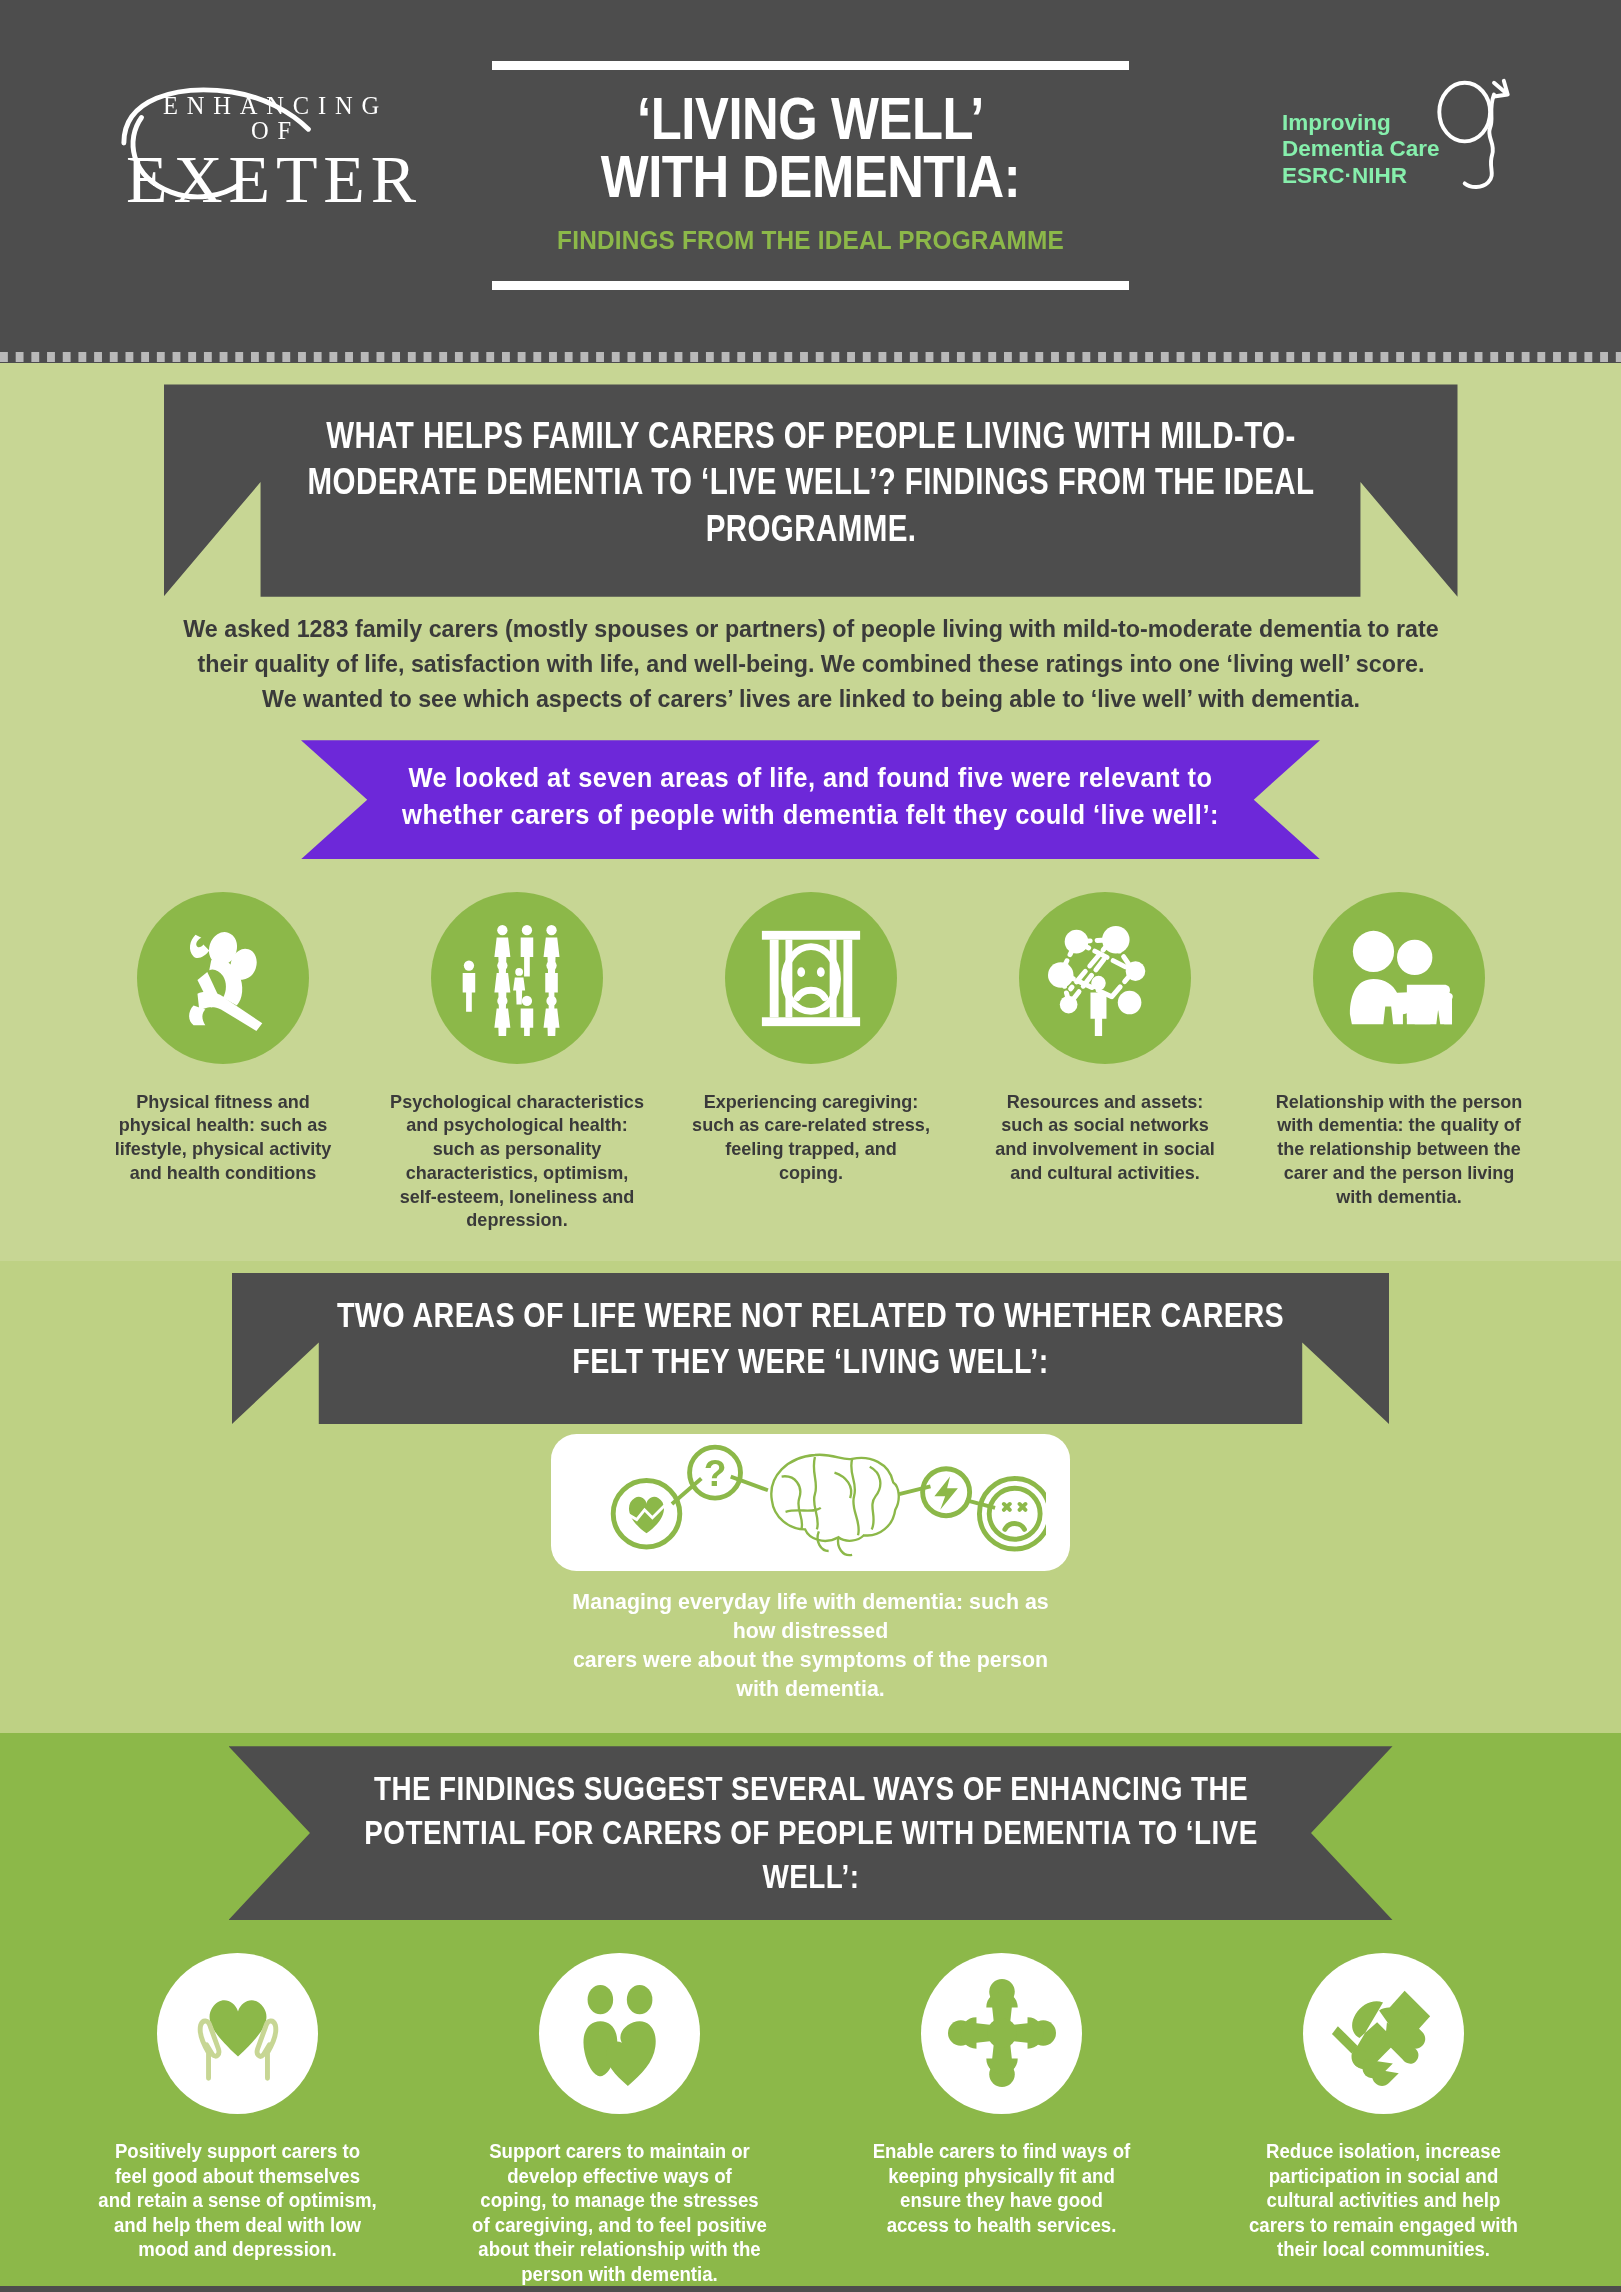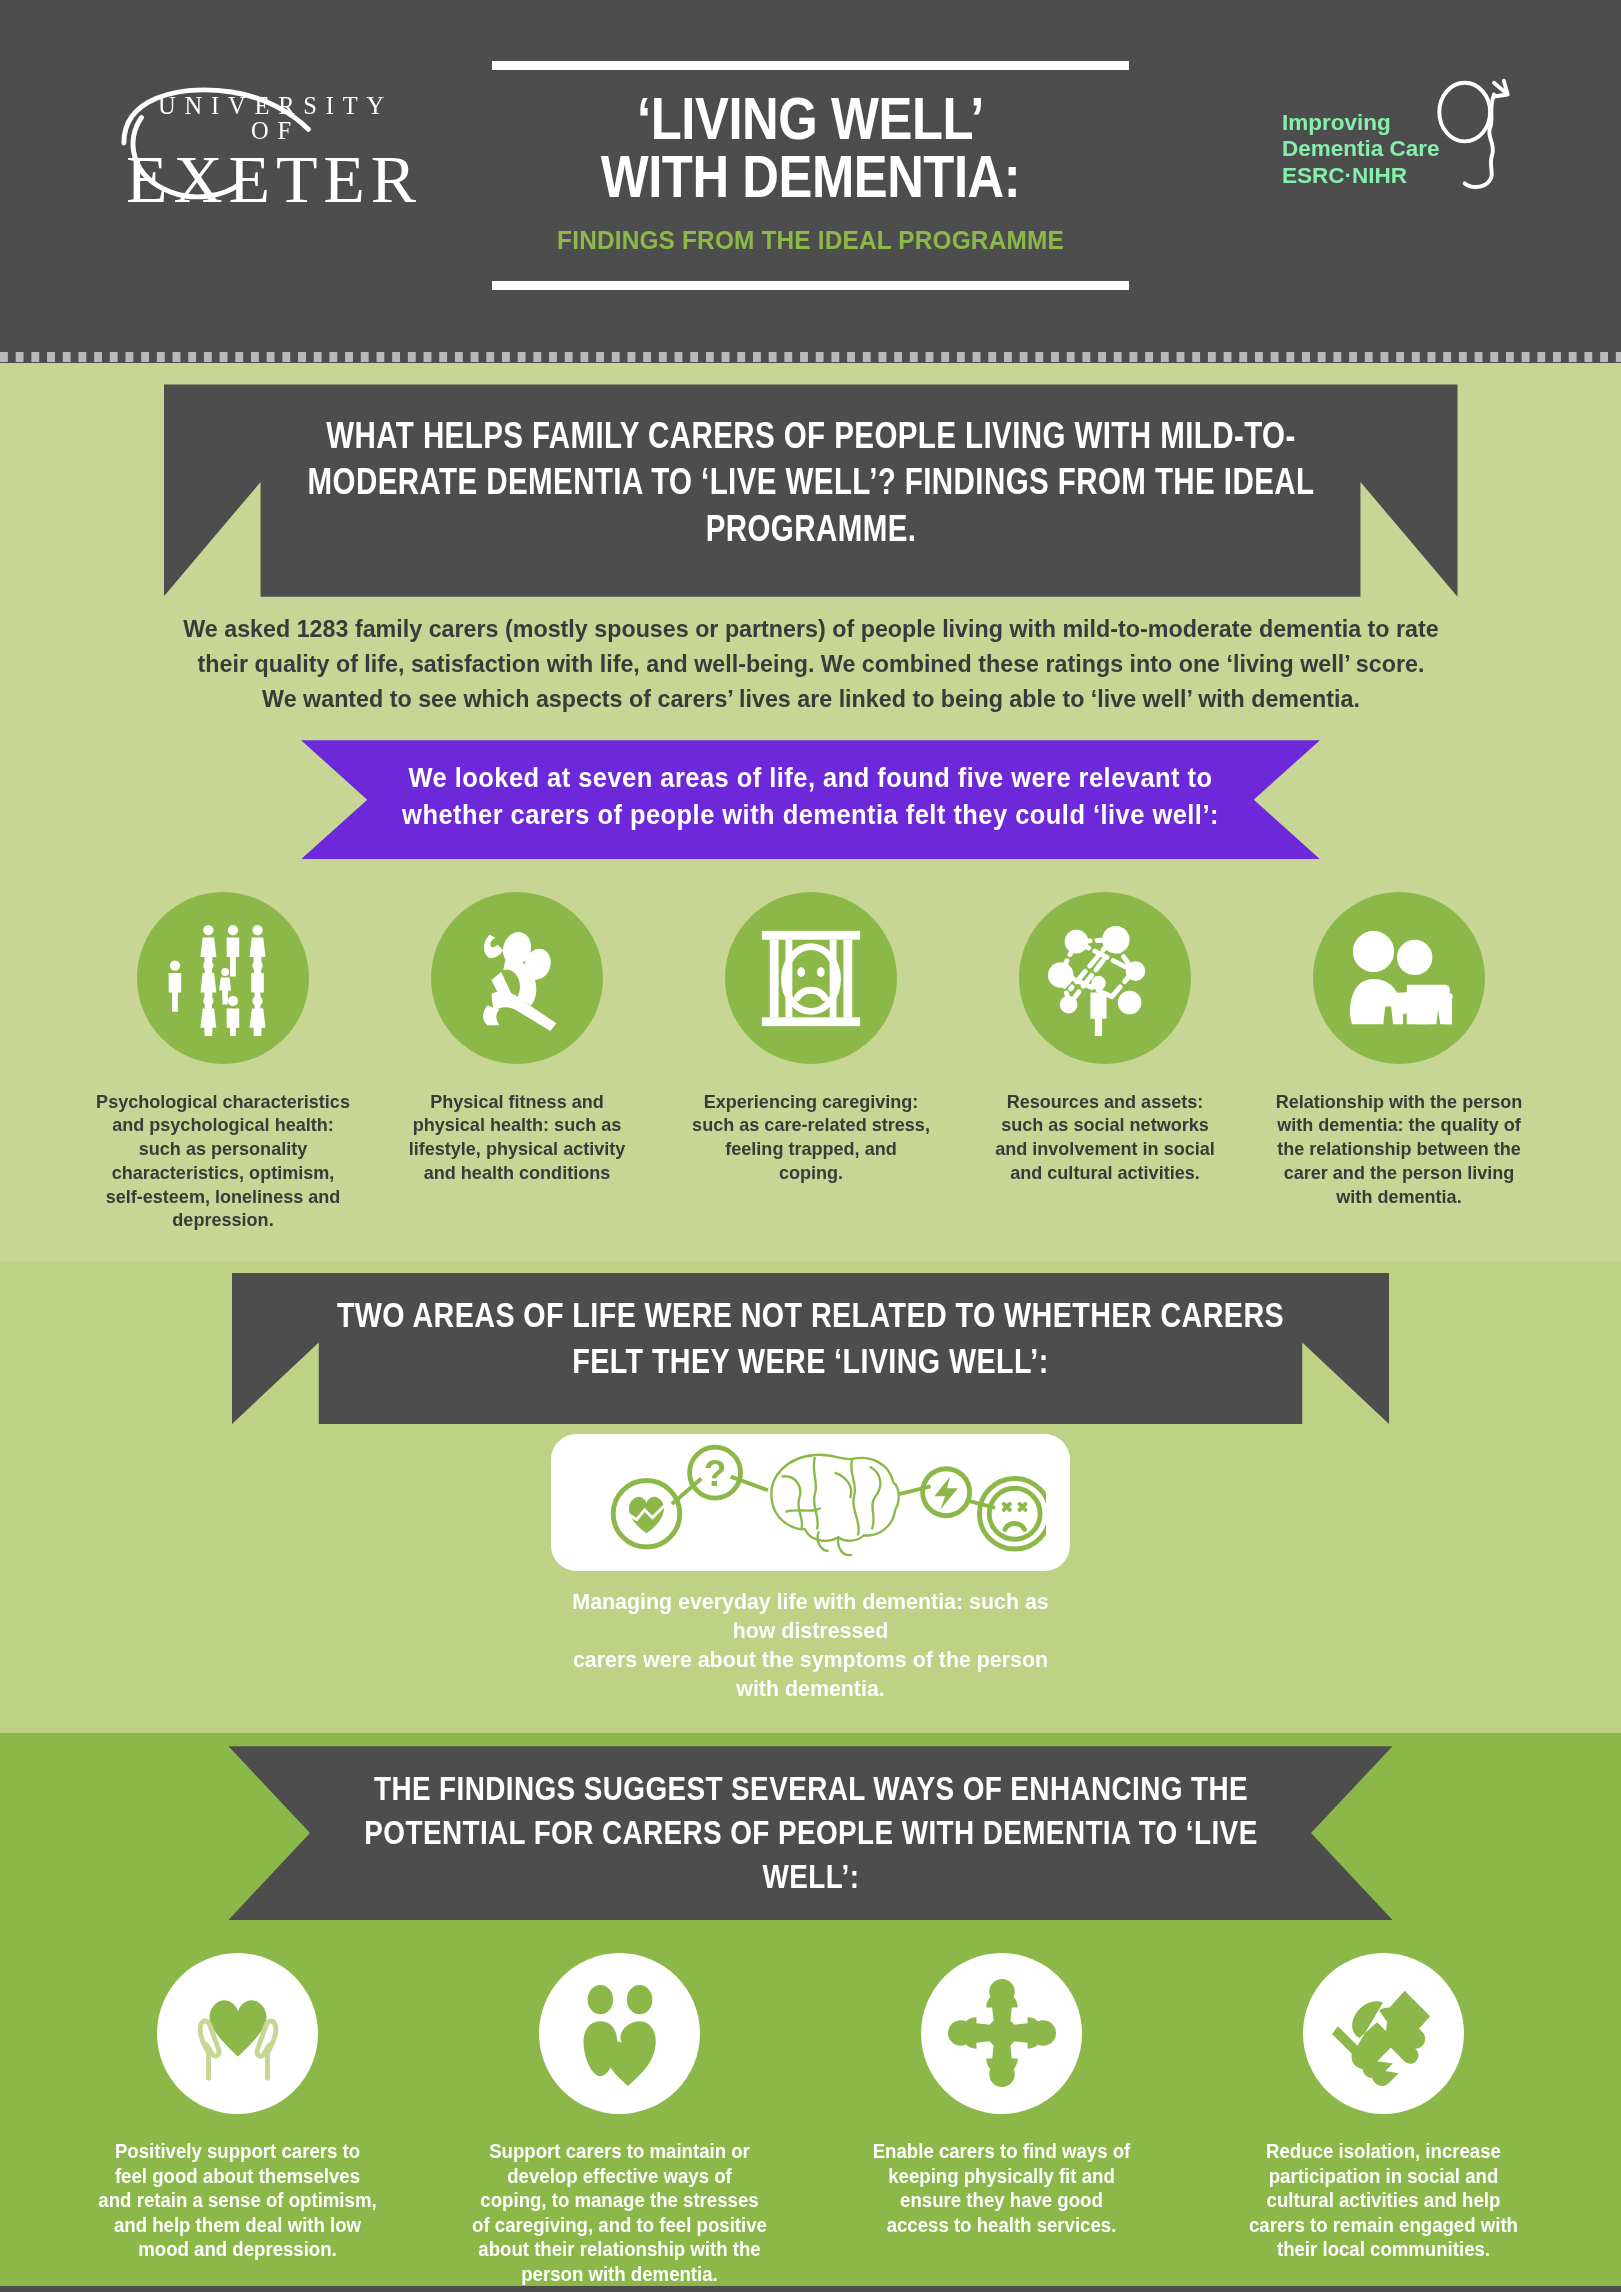--- a/index.html
+++ b/index.html
@@ -143,21 +143,21 @@
 
 <div class="page">
 
   <div class="header">
 
     <div class="exeter-logo">
       <svg class="exeter-swoosh" viewBox="0 0 270 125">
         <path d="M8,62 C8,18 60,2 118,10 C150,15 178,30 196,48" fill="none" stroke="#ffffff" stroke-width="5" stroke-linecap="round"></path>
         <path d="M26,36 C10,58 14,96 56,112 C80,121 108,117 126,104" fill="none" stroke="#ffffff" stroke-width="5" stroke-linecap="round"></path>
       </svg>
-      <div class="exeter-uni">UNIVERSITY OF</div>
+      <div class="exeter-uni">ENHANCING OF</div>
       <div class="exeter-name">EXETER</div>
     </div>
 
     <div class="title-block">
       <div class="rule top"></div>
       <div class="main-title">‘LIVING WELL’</div>
       <div class="main-title">WITH DEMENTIA:</div>
       <div class="sub-title">FINDINGS FROM THE IDEAL PROGRAMME</div>
       <div class="rule bot"></div>
     </div>
@@ -194,86 +194,86 @@
     <div class="ribbon r2">
       <div class="ribbon-inner">
         <div>We looked at seven areas of life, and found five were relevant to</div>
         <div>whether carers of people with dementia felt they could ‘live well’:</div>
       </div>
     </div>
 
     <div style="height:33px"></div>
 
     <div class="icon-row">
-
-      <div class="icon-col" style="width:294px">
-        <div class="circ green" style="width:172px;height:172px">
-          <svg width="116" height="116" viewBox="0 0 118 118">
-            <g fill="#ffffff">
-              <g transform="translate(36,4) scale(0.58)">
-                <circle cx="14" cy="11" r="9"></circle>
-                  <path d="M4,24 h20 l4,34 h-7 l-1,34 h-12 l-1,-34 h-7 z"></path>
-              </g>
-              <g transform="translate(61,4) scale(0.58)">
-                <circle cx="14" cy="11" r="9"></circle>
-                  <path d="M3,24 h22 v34 h-6 v34 h-10 v-34 h-6 z"></path>
-              </g>
-              <g transform="translate(86,4) scale(0.58)">
-                <circle cx="14" cy="11" r="9"></circle>
-                  <path d="M4,24 h20 l4,34 h-7 l-1,34 h-12 l-1,-34 h-7 z"></path>
-              </g>
-              <g transform="translate(2,40) scale(0.58)">
-                <circle cx="14" cy="11" r="9"></circle>
-                  <path d="M3,24 h22 v34 h-6 v34 h-10 v-34 h-6 z"></path>
-              </g>
-              <g transform="translate(36,40) scale(0.58)">
-                <circle cx="14" cy="11" r="9"></circle>
-                  <path d="M4,24 h20 l4,34 h-7 l-1,34 h-12 l-1,-34 h-7 z"></path>
-              </g>
-              <g transform="translate(55,48) scale(0.44)">
-                <circle cx="14" cy="11" r="9"></circle>
-                  <path d="M4,24 h20 l4,30 h-7 l-1,32 h-12 l-1,-32 h-7 z"></path>
-              </g>
-              <g transform="translate(86,40) scale(0.58)">
-                <circle cx="14" cy="11" r="9"></circle>
-                  <path d="M3,24 h22 v34 h-6 v34 h-10 v-34 h-6 z"></path>
-              </g>
-              <g transform="translate(36,76) scale(0.58)">
-                <circle cx="14" cy="11" r="9"></circle>
-                  <path d="M4,24 h20 l4,34 h-7 l-1,34 h-12 l-1,-34 h-7 z"></path>
-              </g>
-              <g transform="translate(61,76) scale(0.58)">
-                <circle cx="14" cy="11" r="9"></circle>
-                  <path d="M3,24 h22 v34 h-6 v34 h-10 v-34 h-6 z"></path>
-              </g>
-              <g transform="translate(86,76) scale(0.58)">
-                <circle cx="14" cy="11" r="9"></circle>
-                  <path d="M4,24 h20 l4,34 h-7 l-1,34 h-12 l-1,-34 h-7 z"></path>
-              </g>
-            </g>
-          </svg>
-        </div>
-        <div class="cap dark" style="margin-top:25.5px;padding:0 11.8px">Psychological characteristics and psychological health: such as personality characteristics, optimism, self-esteem, loneliness and depression.</div>
-      </div>
 
       <div class="icon-col" style="width:294px">
         <div class="circ green" style="width:172px;height:172px">
           <svg width="110" height="110" viewBox="0 0 112 112">
             <g fill="#ffffff">
               <ellipse cx="56" cy="26" rx="14" ry="17" transform="rotate(18 56 26)"></ellipse>
               <ellipse cx="77" cy="42" rx="13" ry="16" transform="rotate(18 77 42)"></ellipse>
               <path d="M28,12 C22,18 20,28 26,34 C30,38 38,34 42,28 L36,22 C34,25 30,26 29,23 C28,20 31,16 34,15 Z"></path>
               <path d="M44,38 C52,34 66,40 72,52 C78,64 76,78 70,84 L56,76 C60,70 60,60 56,54 C52,48 46,46 42,48 Z"></path>
               <path d="M40,50 L54,80 L44,86 L30,58 Z"></path>
               <path d="M30,80 C38,76 52,78 60,86 L96,110 L90,118 L54,96 C46,92 36,94 32,98 Z" transform="translate(0,-8)"></path>
               <path d="M26,84 C20,90 20,100 26,104 L38,104 C34,98 34,92 38,88 Z"></path>
             </g>
           </svg>
         </div>
         <div class="cap dark" style="margin-top:25.5px;padding:0 25.5px">Physical fitness and physical health: such as lifestyle, physical activity and health conditions</div>
+      </div>
+
+      <div class="icon-col" style="width:294px">
+        <div class="circ green" style="width:172px;height:172px">
+          <svg width="116" height="116" viewBox="0 0 118 118">
+            <g fill="#ffffff">
+              <g transform="translate(36,4) scale(0.58)">
+                <circle cx="14" cy="11" r="9"></circle>
+                  <path d="M4,24 h20 l4,34 h-7 l-1,34 h-12 l-1,-34 h-7 z"></path>
+              </g>
+              <g transform="translate(61,4) scale(0.58)">
+                <circle cx="14" cy="11" r="9"></circle>
+                  <path d="M3,24 h22 v34 h-6 v34 h-10 v-34 h-6 z"></path>
+              </g>
+              <g transform="translate(86,4) scale(0.58)">
+                <circle cx="14" cy="11" r="9"></circle>
+                  <path d="M4,24 h20 l4,34 h-7 l-1,34 h-12 l-1,-34 h-7 z"></path>
+              </g>
+              <g transform="translate(2,40) scale(0.58)">
+                <circle cx="14" cy="11" r="9"></circle>
+                  <path d="M3,24 h22 v34 h-6 v34 h-10 v-34 h-6 z"></path>
+              </g>
+              <g transform="translate(36,40) scale(0.58)">
+                <circle cx="14" cy="11" r="9"></circle>
+                  <path d="M4,24 h20 l4,34 h-7 l-1,34 h-12 l-1,-34 h-7 z"></path>
+              </g>
+              <g transform="translate(55,48) scale(0.44)">
+                <circle cx="14" cy="11" r="9"></circle>
+                  <path d="M4,24 h20 l4,30 h-7 l-1,32 h-12 l-1,-32 h-7 z"></path>
+              </g>
+              <g transform="translate(86,40) scale(0.58)">
+                <circle cx="14" cy="11" r="9"></circle>
+                  <path d="M3,24 h22 v34 h-6 v34 h-10 v-34 h-6 z"></path>
+              </g>
+              <g transform="translate(36,76) scale(0.58)">
+                <circle cx="14" cy="11" r="9"></circle>
+                  <path d="M4,24 h20 l4,34 h-7 l-1,34 h-12 l-1,-34 h-7 z"></path>
+              </g>
+              <g transform="translate(61,76) scale(0.58)">
+                <circle cx="14" cy="11" r="9"></circle>
+                  <path d="M3,24 h22 v34 h-6 v34 h-10 v-34 h-6 z"></path>
+              </g>
+              <g transform="translate(86,76) scale(0.58)">
+                <circle cx="14" cy="11" r="9"></circle>
+                  <path d="M4,24 h20 l4,34 h-7 l-1,34 h-12 l-1,-34 h-7 z"></path>
+              </g>
+            </g>
+          </svg>
+        </div>
+        <div class="cap dark" style="margin-top:25.5px;padding:0 11.8px">Psychological characteristics and psychological health: such as personality characteristics, optimism, self-esteem, loneliness and depression.</div>
       </div>
 
       <div class="icon-col" style="width:294px">
         <div class="circ green" style="width:172px;height:172px">
           <svg width="110" height="110" viewBox="0 0 112 112">
             <g fill="#ffffff">
               <rect x="6" y="8" width="100" height="9"></rect>
               <rect x="6" y="96" width="100" height="9"></rect>
               <rect x="14" y="17" width="9" height="79"></rect>
               <rect x="89" y="17" width="9" height="79"></rect>

